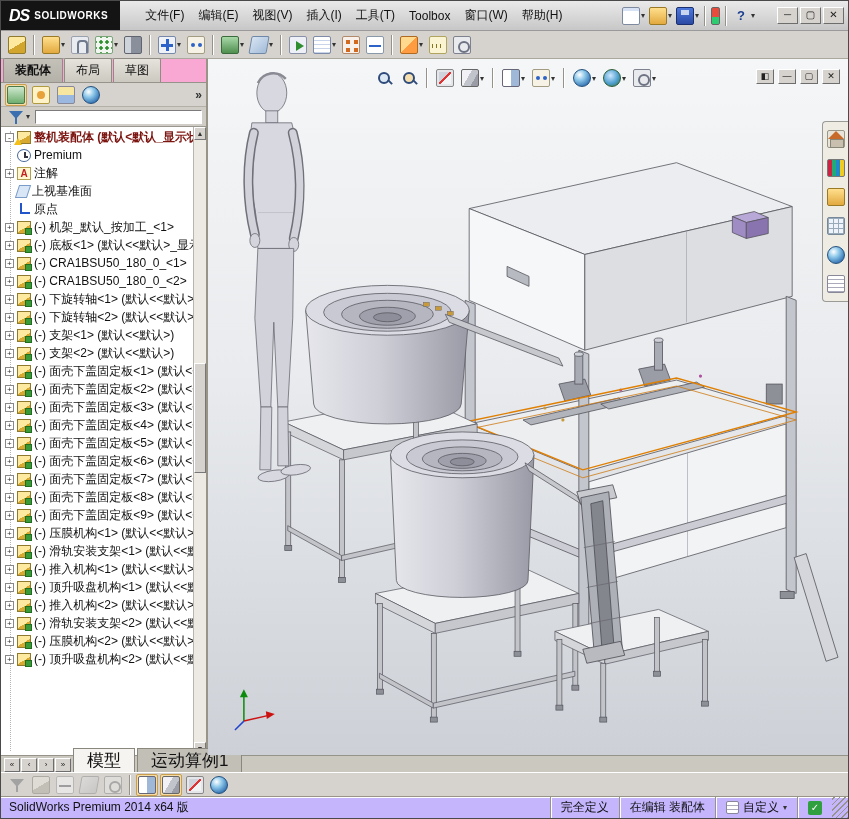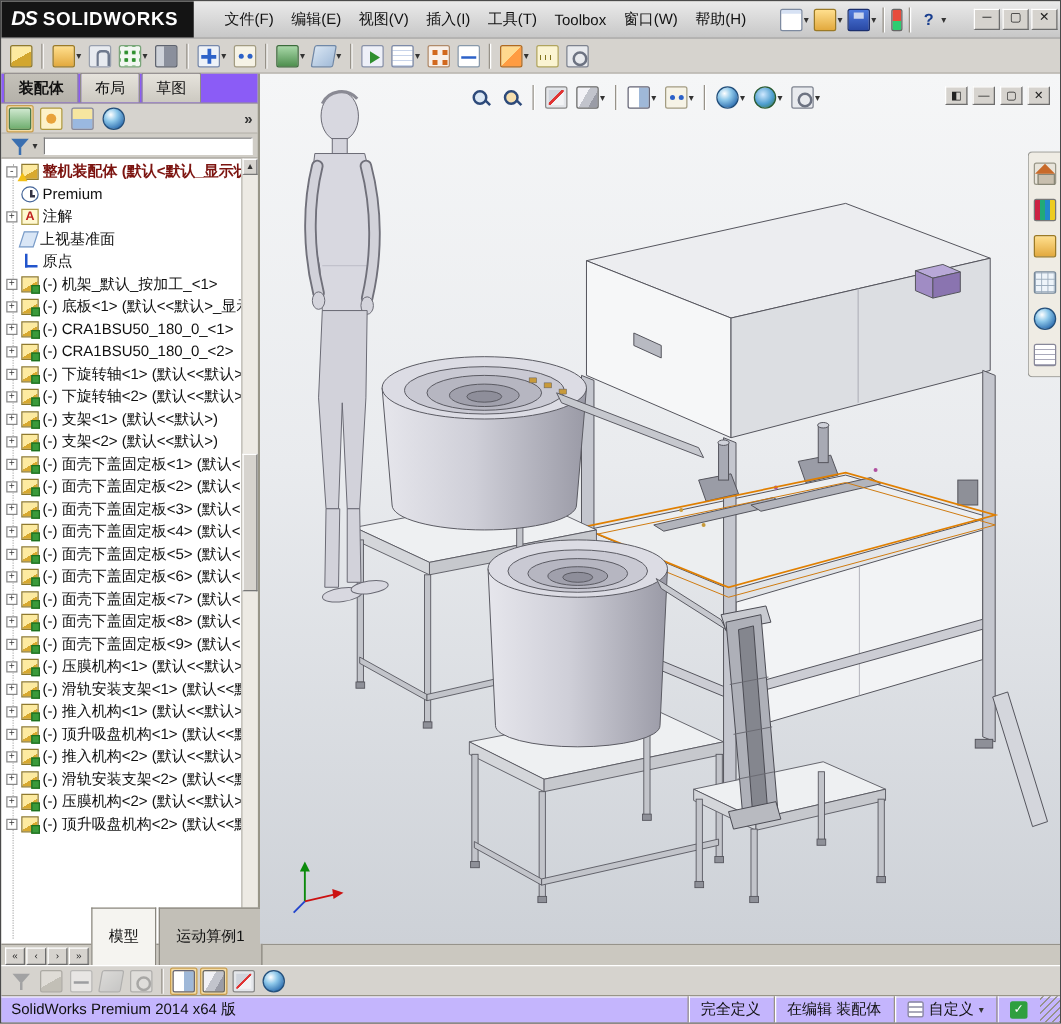--- a/index.html
+++ b/index.html
@@ -5,40 +5,40 @@
   html,body{margin:0;padding:0;background:#efefef}
   *{box-sizing:border-box}
   .window{width:849px;height:819px;position:relative;background:#d6d3ce;border:1px solid #4a4a4a;
     font-family:"Liberation Sans",sans-serif;font-size:12px;color:#111;overflow:hidden;
     display:flex;flex-direction:column}
   
   .titlebar{height:30px;flex:none;display:flex;align-items:center;background:linear-gradient(#eaeaea,#c7c7c7);
     border-bottom:1px solid #9a9a9a;padding-right:4px}
   .logo{height:100%;background:#141414;color:#fff;display:flex;align-items:center;padding:0 12px 0 8px;gap:5px;flex:none}
   .logo-ds{font-style:italic;font-weight:bold;font-size:16px;letter-spacing:-1px}
-  .logo-name{font-weight:bold;font-size:15px;letter-spacing:.5px}
+  .logo-name{font-weight:bold;font-size:10px;letter-spacing:.5px}
   .menubar{display:flex;align-items:center;margin-left:18px}
   .menu{padding:4px 7px;white-space:nowrap;cursor:default}
   .tspace{flex:1}
   .icw{display:inline-flex;align-items:center;gap:1px;padding:1px;border:1px solid transparent;border-radius:2px}
   .icw.on{background:#f3dca6;border-color:#c99e4e}
   .icw.dis{opacity:.45;filter:grayscale(.9)}
   .ic{width:18px;height:18px;display:inline-block;position:relative;flex:none;border-radius:2px;
       font-size:12px;line-height:18px;text-align:center}
   .dd{font-size:8px;color:#333}
   .sep{width:2px;height:20px;border-left:1px solid #979289;border-right:1px solid #fff;margin:0 3px;flex:none}
   .wbtn{width:21px;height:17px;border:1px solid;border-color:#fff #6d6d6d #6d6d6d #fff;background:#d6d3ce;
     font-size:10px;line-height:14px;text-align:center;color:#222;margin-left:2px;flex:none}
   
   .toolbar{height:28px;flex:none;display:flex;align-items:center;gap:2px;padding:0 5px;background:#d6d3ce;
     border-bottom:1px solid #aaa79f}
   
   .content{flex:1;display:flex;min-height:0}
   .leftcol{width:207px;flex:none;display:flex;flex-direction:column;border-right:2px solid #989588}
-  .cmdtabs{height:24px;flex:none;background:#8b5cf6;display:flex;align-items:flex-end;padding:2px 2px 0;gap:1px;
+  .cmdtabs{height:24px;flex:none;background:#f9a8d4;display:flex;align-items:flex-end;padding:2px 2px 0;gap:1px;
     border-bottom:1px solid #96938b}
   .cmdtabs .tab{padding:3px 11px;border:1px solid #8f8c84;border-bottom:none;background:linear-gradient(#e6e3dc,#ccc9c1);
     border-radius:2px 2px 0 0;white-space:nowrap}
   .cmdtabs .tab.on{background:linear-gradient(#c4c1b9,#b4b1a9);font-weight:bold}
   .panelbar{height:24px;flex:none;display:flex;align-items:center;gap:3px;padding:0 4px;background:#d6d3ce;
     border-bottom:1px solid #b3b0a8}
   .panelbar .chev{margin-left:auto;font-weight:bold;color:#333}
   .filterrow{height:20px;flex:none;display:flex;align-items:center;gap:3px;padding:1px 4px;background:#d0cdc6;
     border-bottom:1px solid #9a978f}
   .filterbox{flex:1;height:14px;border:1px solid;border-color:#7c7c7c #fff #fff #7c7c7c;background:#fff;font-size:11px;padding:0 2px}
@@ -75,21 +75,21 @@
   .view{flex:1;position:relative;min-width:0;background:linear-gradient(180deg,#f5f6f7 0%,#e9ebee 45%,#cdd1d7 100%)}
   .view svg{position:absolute;inset:0;width:100%;height:100%}
   .hud{position:absolute;top:8px;left:165px;display:flex;align-items:center;gap:3px}
   .docbar{position:absolute;top:10px;right:8px;display:flex;gap:2px}
   .docbar .wbtn{width:18px;height:15px;font-size:9px;line-height:12px}
   .tpane{position:absolute;top:62px;right:0;width:26px;background:#efece4;border:1px solid #9a9a96;border-right:none;
     border-radius:4px 0 0 4px;display:flex;flex-direction:column;align-items:center;gap:7px;padding:6px 0}
   
   .btabs{height:17px;flex:none;background:#cbc8c0;border-top:1px solid #96938b;display:flex;align-items:flex-end;padding-left:3px}
   .btabs .wbtn{width:16px;height:14px;font-size:8px;line-height:12px;margin:0 1px 0 0}
-  .btabs .tab{padding:14px 13px;border:1px solid #8a877f;border-bottom:none;background:#c2bfb7;margin:0 1px;font-size:12px}
+  .btabs .tab{padding:0 13px;border:1px solid #8a877f;border-bottom:none;background:#c2bfb7;margin:0 1px;font-size:17px}
   .btabs .tab.on{background:#f5f4f0}
   
   .lbar{height:24px;flex:none;display:flex;align-items:center;gap:2px;padding:0 5px;background:#d6d3ce;
     border-top:1px solid #fff}
   
   .statusbar{height:22px;flex:none;display:flex;align-items:center;background:#c4b5fd;border-top:1px solid #989588;
     box-shadow:inset 0 1px 0 #fff}
   .sleft{padding:0 8px;white-space:nowrap}
   .scell{height:100%;display:flex;align-items:center;gap:4px;padding:0 10px;border-left:1px solid #979289;
     box-shadow:inset 1px 0 0 #fff;white-space:nowrap}

